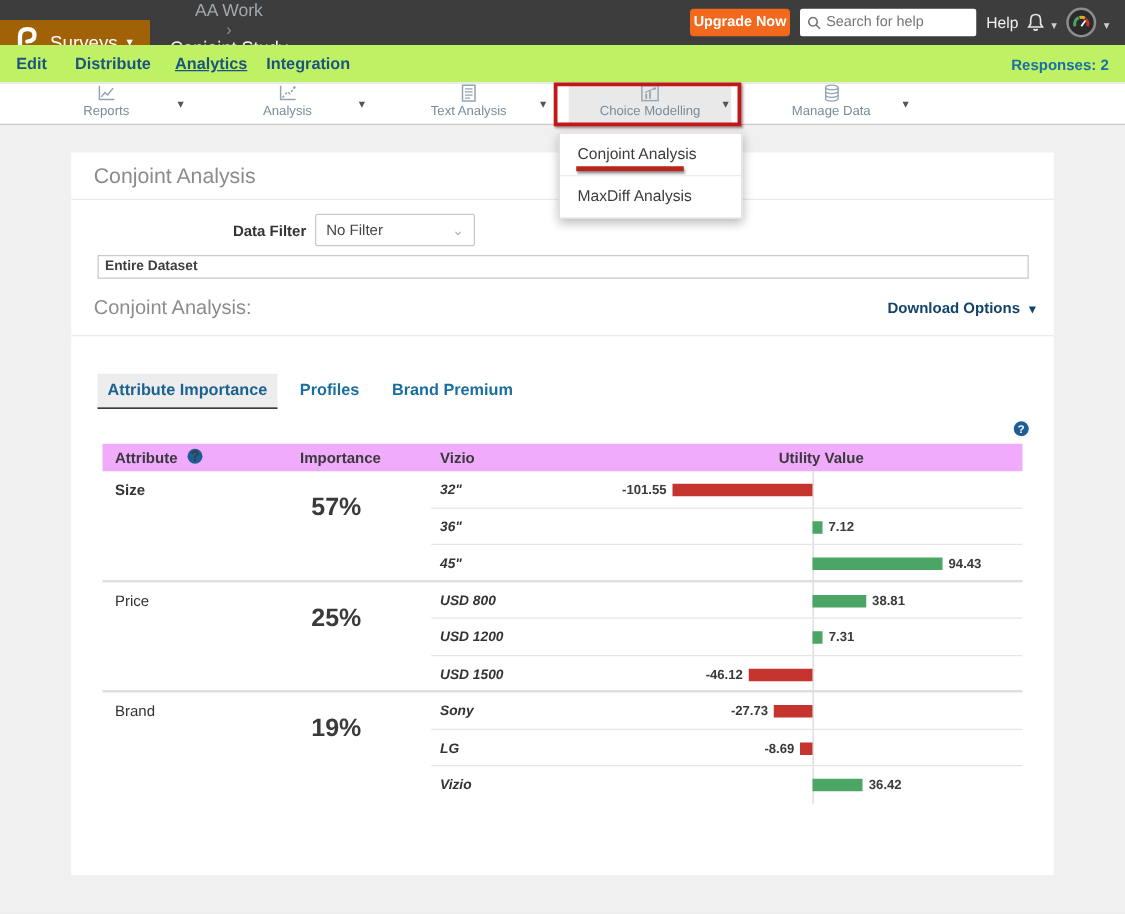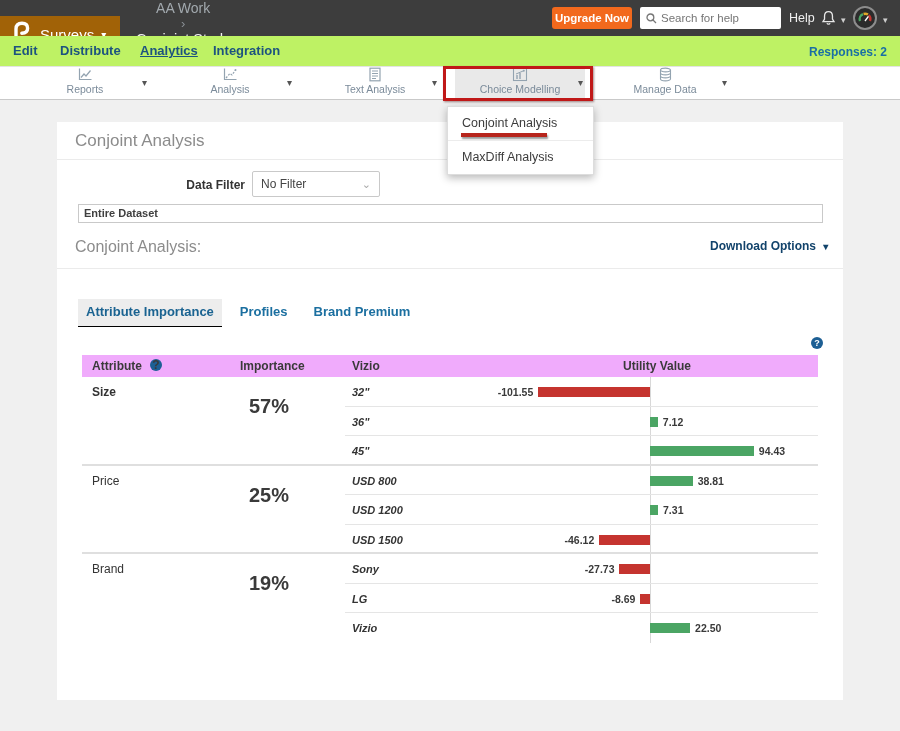--- a/index.html
+++ b/index.html
@@ -295,18 +295,18 @@
         </div>
       <div class="lvl-row" style="top:29.5px;">
           <span class="lvl-name">LG</span>
           <div class="lvl-line"></div>
           <div class="bar" style="width: 9.559px; left: 558.441px; background: rgb(197, 52, 47);"></div>
           <span class="bar-val" style="right: 182.559px;">-8.69</span>
         </div>
       <div class="lvl-row" style="top:59px;">
           <span class="lvl-name">Vizio</span>
           <div class="bar" style="width: 40.062px; left: 568px; background: rgb(75, 165, 100);"></div>
-          <span class="bar-val" style="left: 613.062px;">22.50</span>
+          <span class="bar-val" style="left: 613.062px;">36.42</span>
         </div>
     </div>
   </div>
 
 </div>
 
 </body></html>

